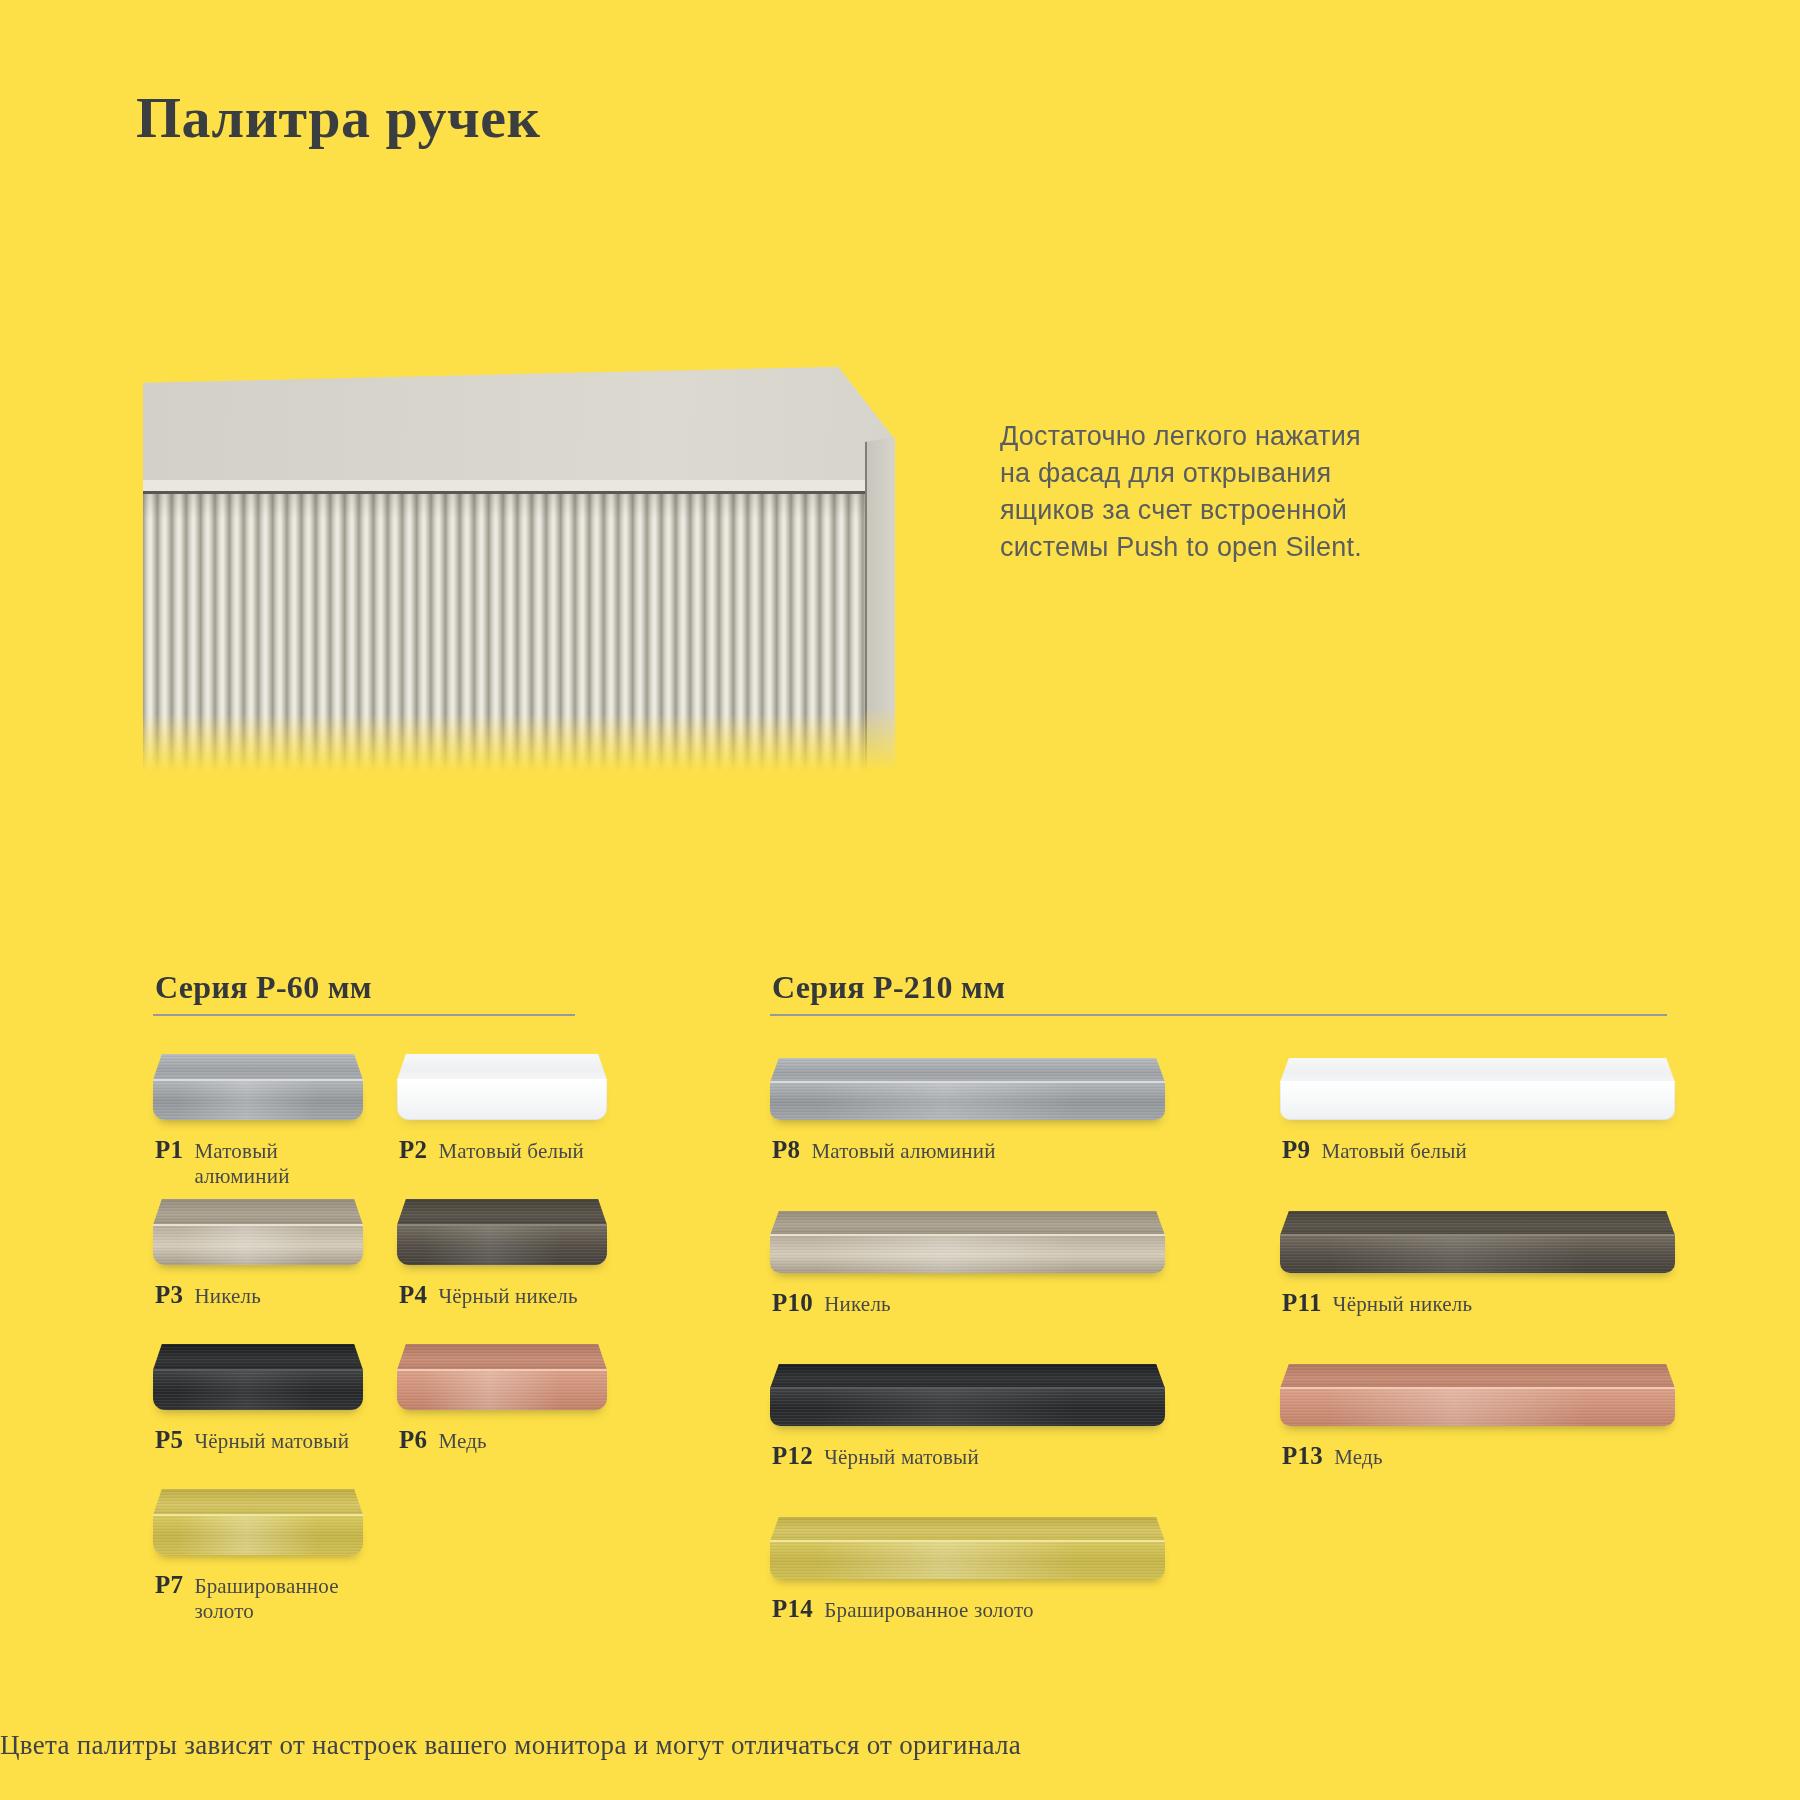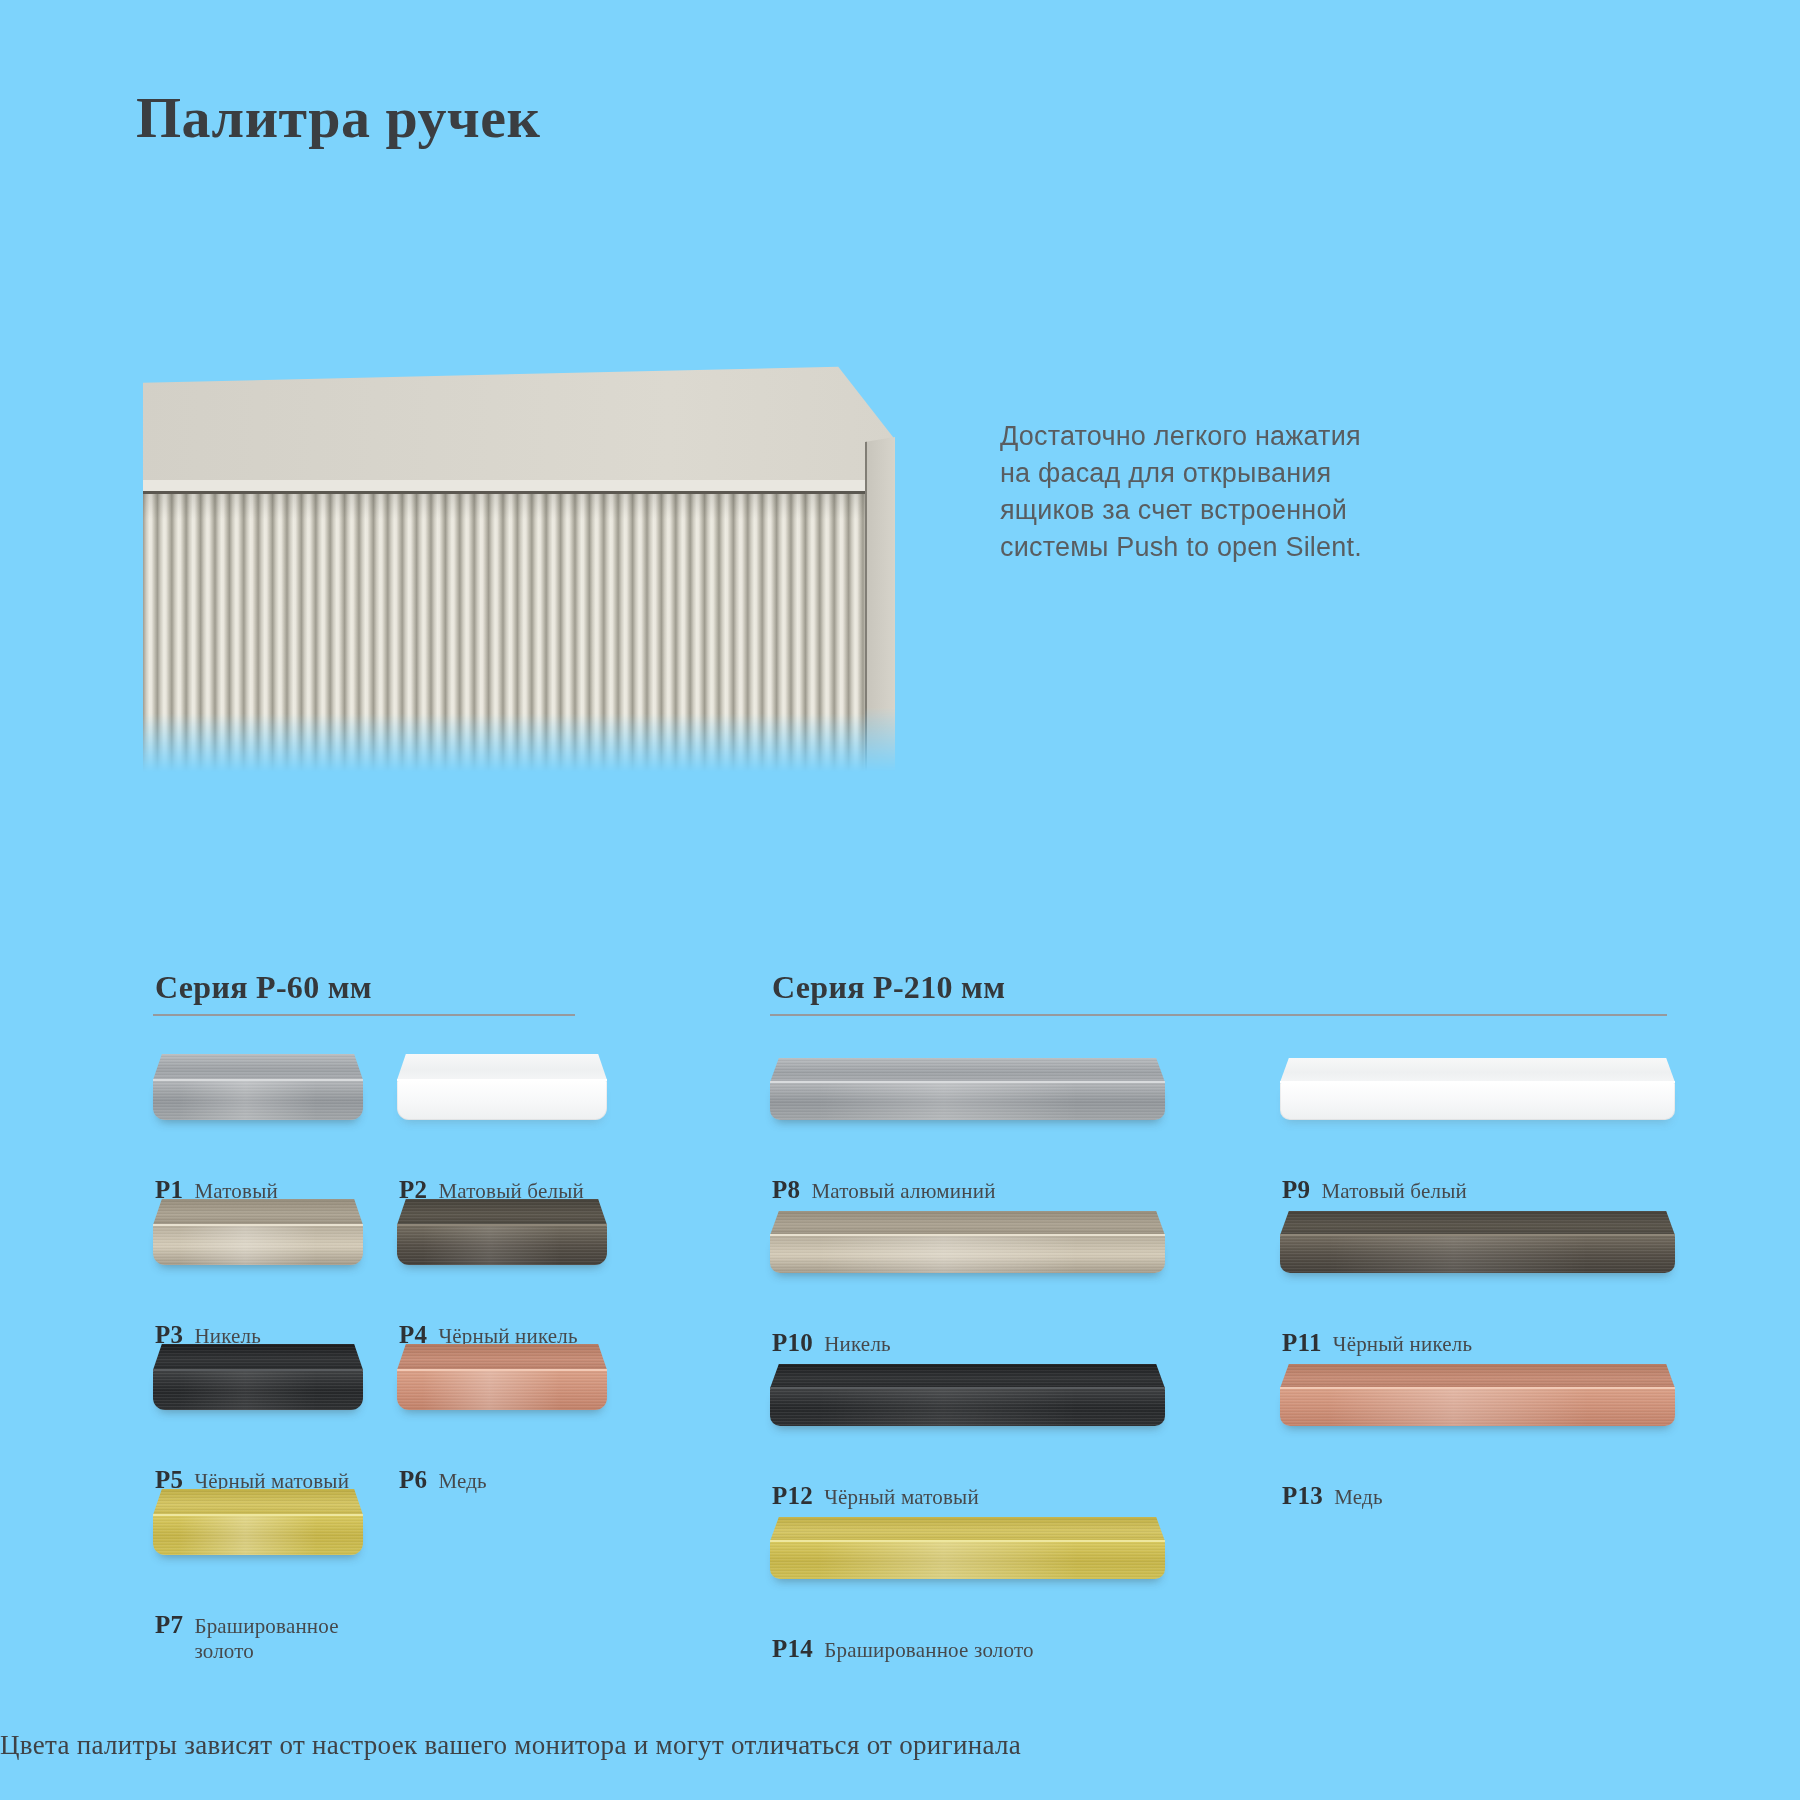--- a/index.html
+++ b/index.html
@@ -1,16 +1,16 @@
 <!DOCTYPE html>
 <html><head>
 <meta charset="utf-8">
 <style>
   html,body{margin:0;padding:0;background:#ffffff;}
-  .page{position:relative;width:1800px;height:1800px;background:#7dd3fc;overflow:hidden;
+  .page{position:relative;width:1800px;height:1800px;background:#fde047;overflow:hidden;
         font-family:"Liberation Serif","DejaVu Serif",serif;color:#3b3e41;}
 
   
   .page-title{position:absolute;left:136px;top:84px;font-size:58px;font-weight:600;
               letter-spacing:.5px;color:#3b3e41;}
 
   
   .cabinet{position:absolute;left:143px;top:360px;width:750px;height:415px;}
   .cab-top{position:absolute;left:0;top:0;width:750px;height:134px;
            background:linear-gradient(92deg,#d3d0c7,#dcd9d0 70%,#d7d4cb);
@@ -65,21 +65,21 @@
   .s150 .sw-front{border-radius:2px 2px 10px 10px;}
   .sw-front::before{content:"";position:absolute;inset:0;border-radius:inherit;
           background:repeating-linear-gradient(180deg,rgba(255,255,255,.07) 0 1px,rgba(0,0,0,0) 1px 2px,rgba(0,0,0,.04) 2px 3px);}
   .sw-front::after{content:"";position:absolute;inset:0;border-radius:inherit;
           background:linear-gradient(90deg,rgba(255,255,255,0) 12%,rgba(255,255,255,var(--sheen,.18)) 44%,rgba(255,255,255,0) 78%);}
   .mat-white .sw-front{box-shadow:0 7px 10px -5px rgba(90,90,90,.22),inset 0 0 0 1px rgba(0,0,0,.05);}
   .mat-white .sw-front::before,.mat-white .sw-top::after{display:none;}
 
   
   .sw-label{display:flex;align-items:baseline;gap:11px;margin-top:16px;margin-left:2px;}
-  .sw-code{font-size:25px;font-weight:700;color:#2e3134;letter-spacing:.3px;margin-top:40px;}
+  .sw-code{font-size:25px;font-weight:700;color:#2e3134;letter-spacing:.3px;}
   .sw-name{font-size:21px;color:#46494c;letter-spacing:.2px;}
 
   
   .footer-note{position:absolute;left:0;right:0;top:1730px;
                font-size:27px;color:#3f4246;letter-spacing:.3px;}
 </style>
 </head>
 <body>
 
 <div class="page">

